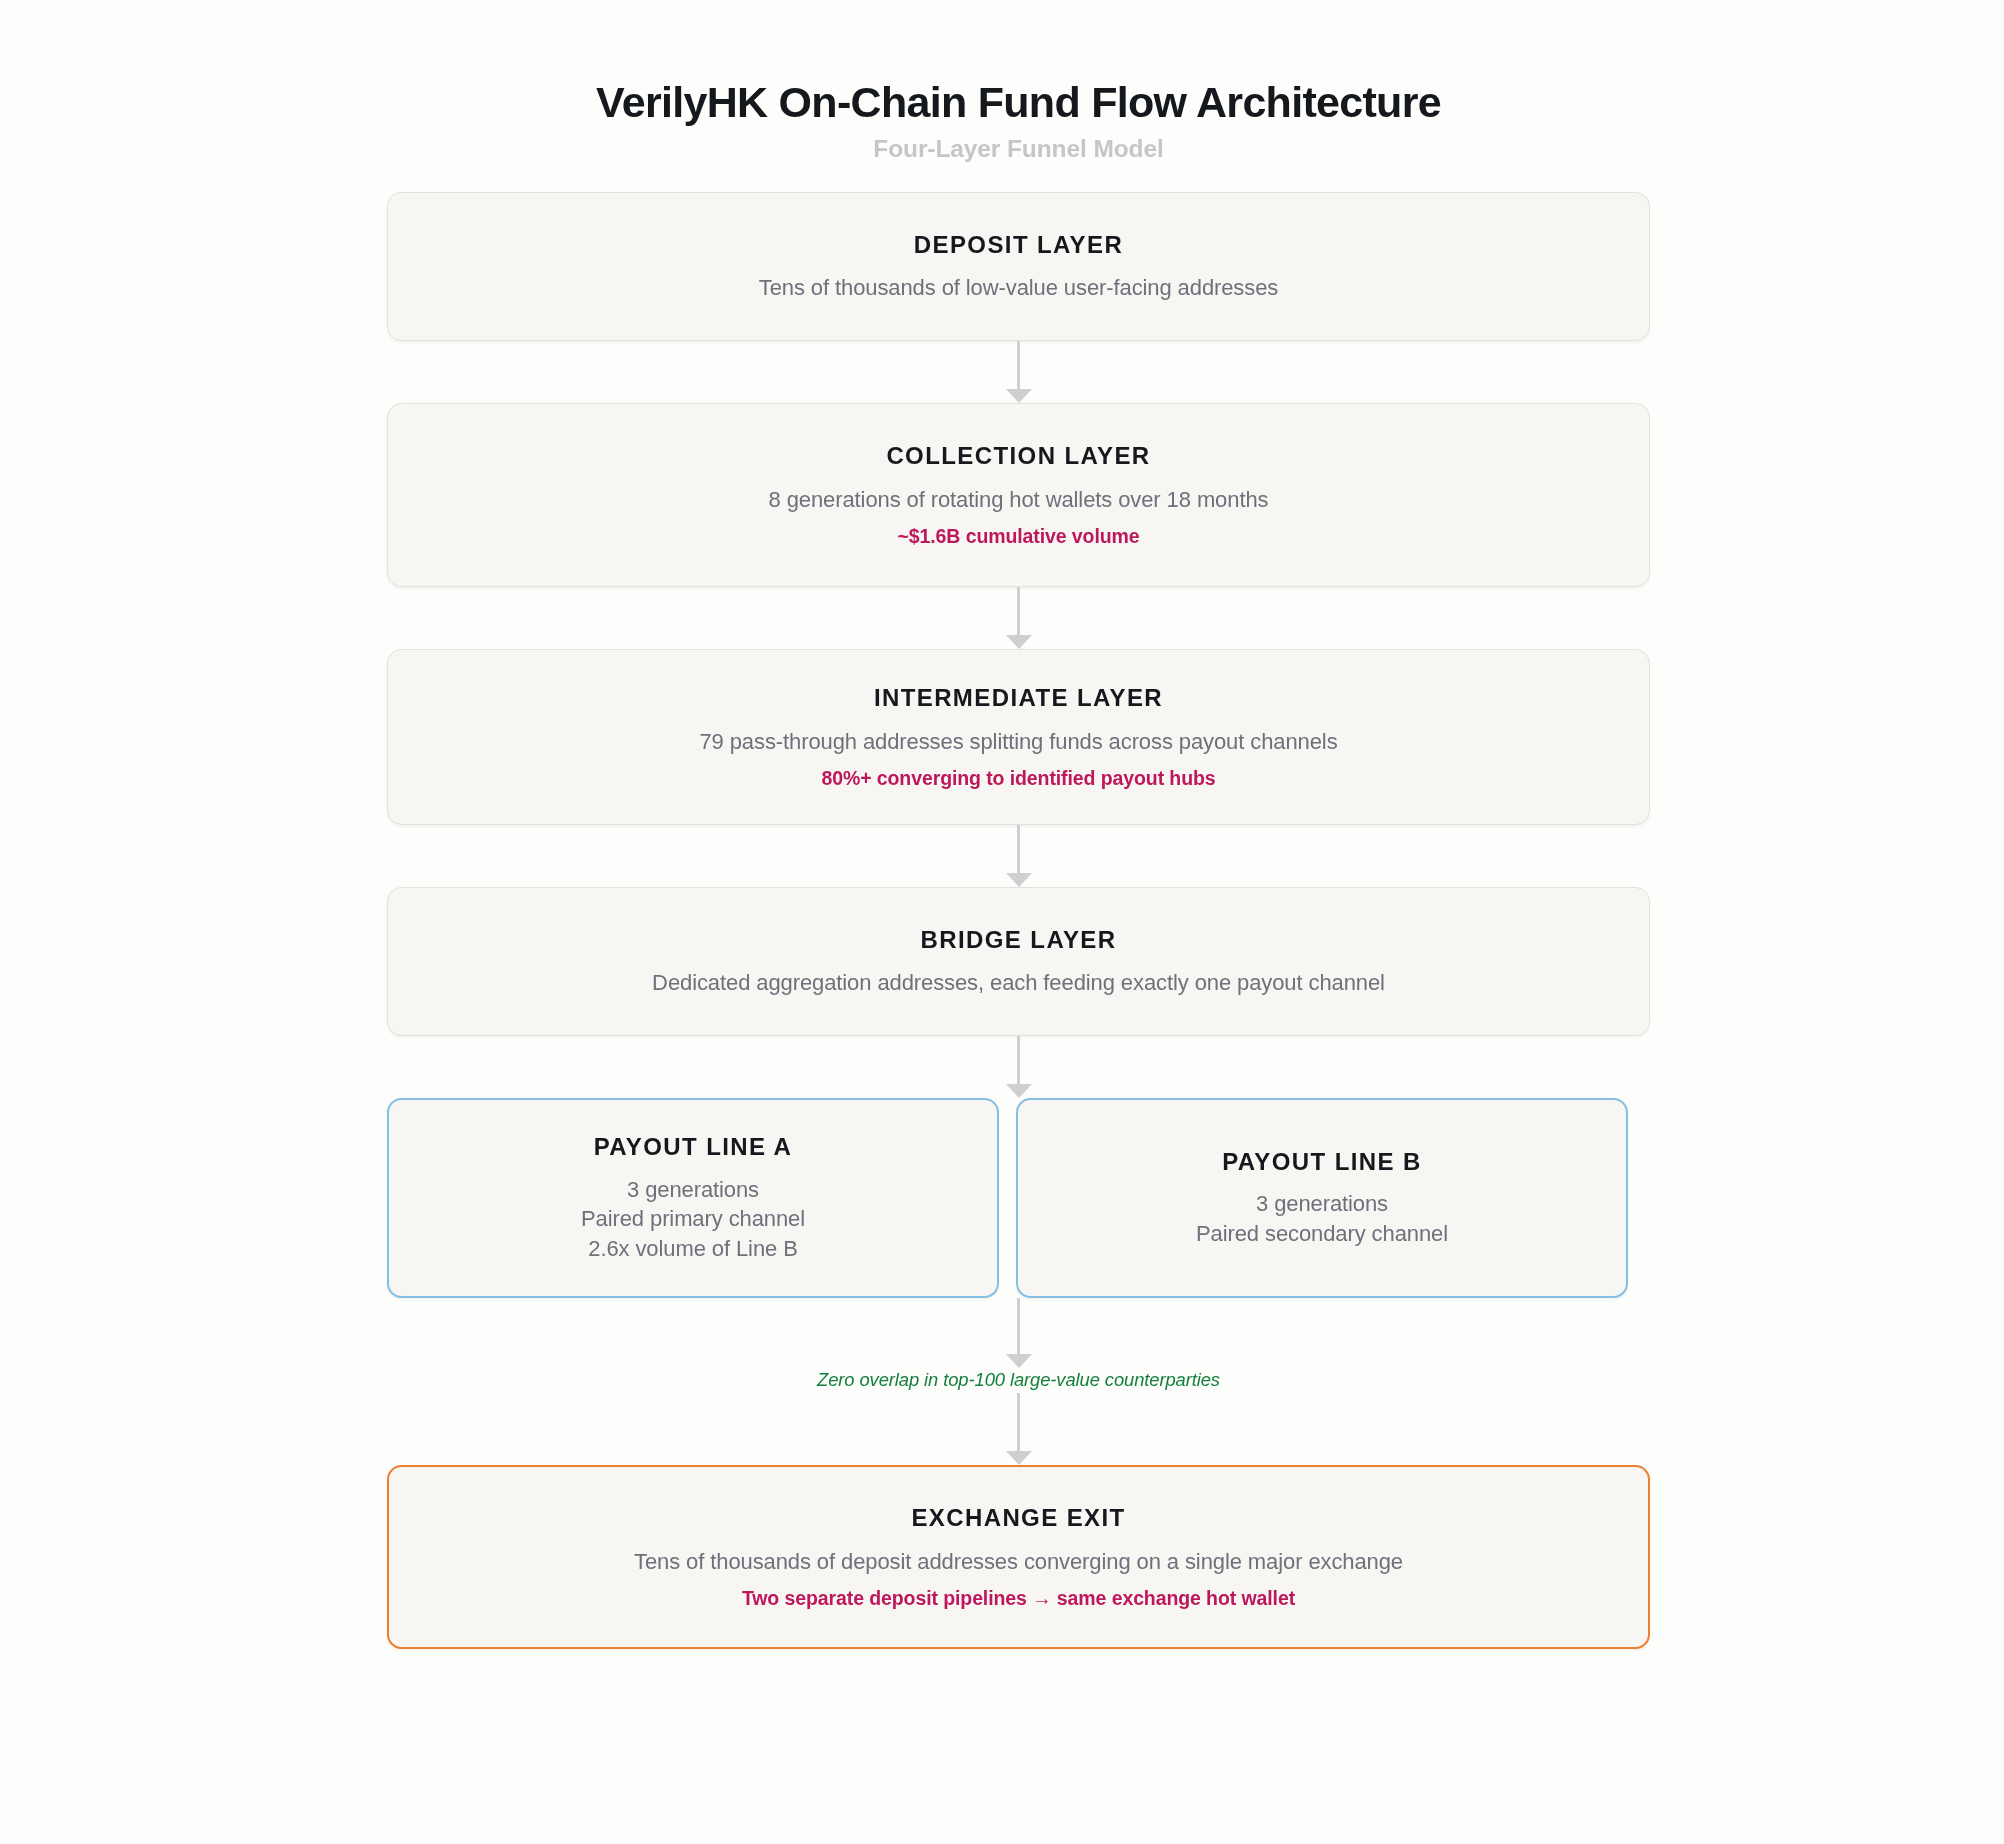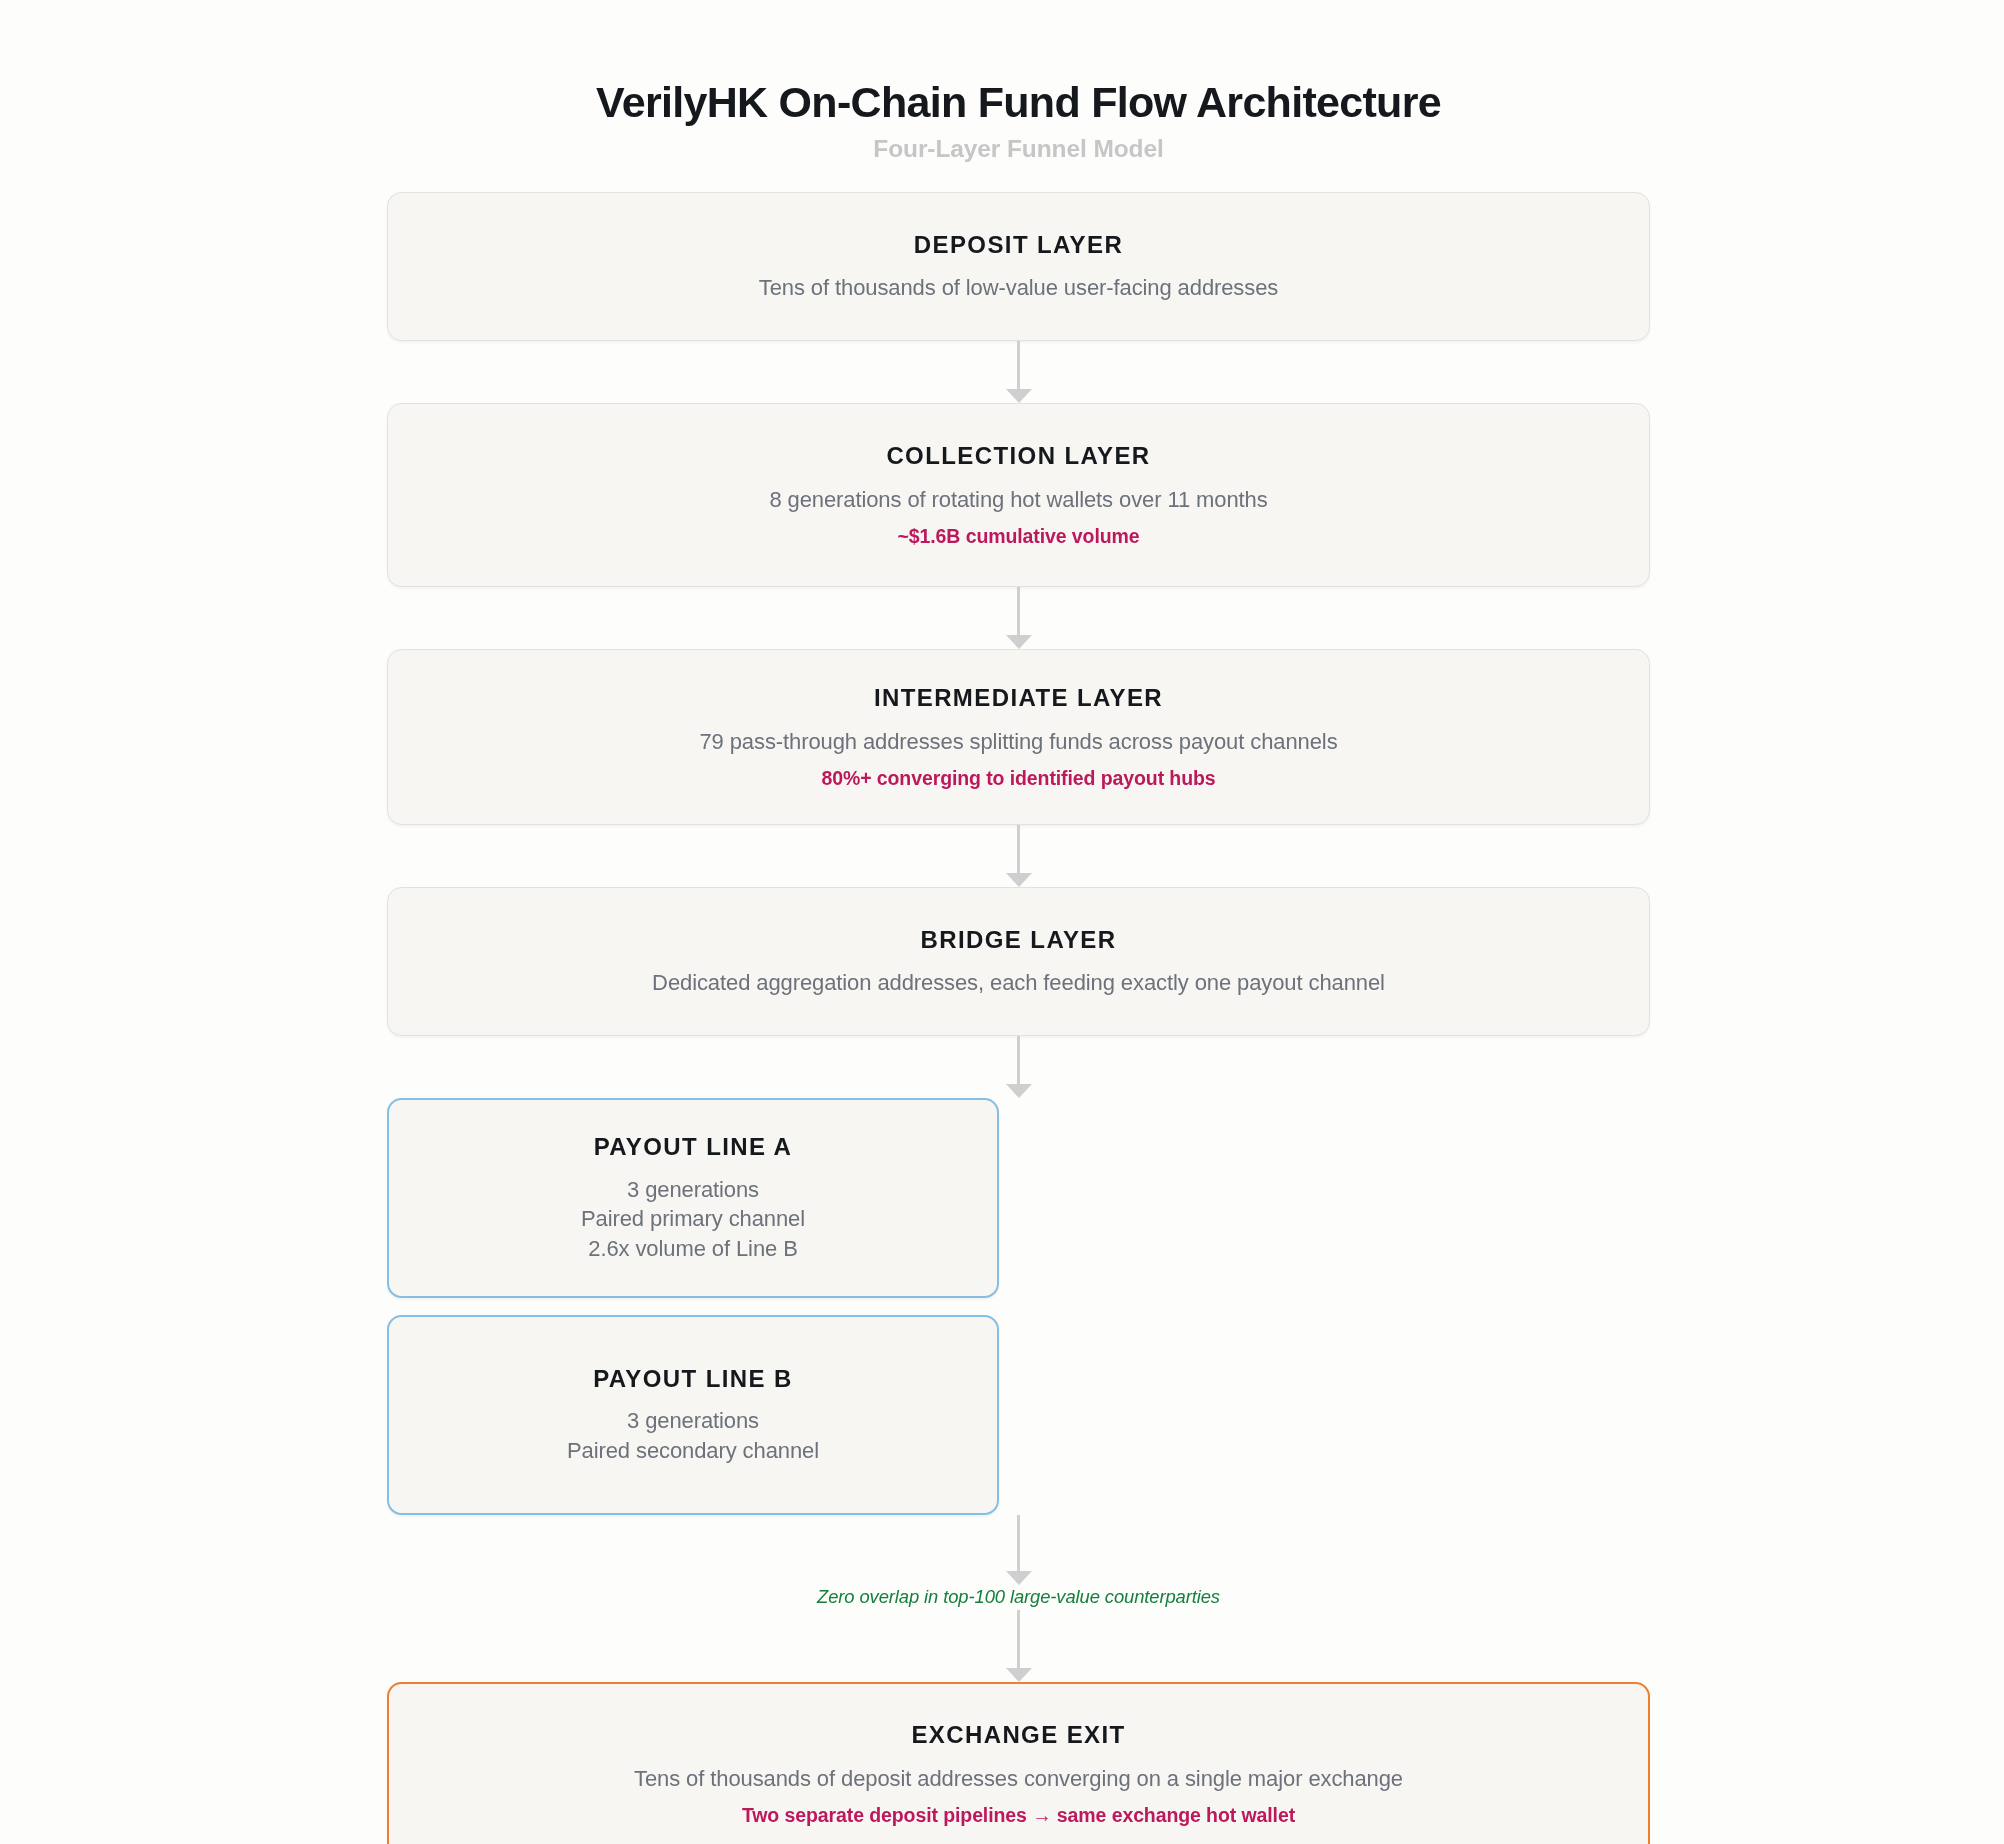--- a/index.html
+++ b/index.html
@@ -141,21 +141,20 @@
   .connector.c-2 { height: 62px; }
   .connector.c-3 { height: 62px; }
   .connector.c-4 { height: 62px; }
   .connector.c-5 { height: 70px; }
   .connector.c-6 { height: 72px; }
 
   
   .payout-row {
     width: 100%;
     display: flex;
-    flex-direction: column;
     gap: 17px;
   }
   .payout-row .card { width: calc((100% - 39px) / 2); }
 
   
   .annotation {
     width: 100%;
     text-align: center;
     font-size: 18.4px;
     font-style: italic;
@@ -183,21 +182,21 @@
       <div class="card-desc">Tens of thousands of low-value user-facing addresses</div>
     </div>
 
     <div class="connector c-1">
       <div class="stem"></div>
       <div class="head"></div>
     </div>
 
     <div class="card h-collection">
       <div class="card-title">COLLECTION LAYER</div>
-      <div class="card-desc">8 generations of rotating hot wallets over 11 months</div>
+      <div class="card-desc">8 generations of rotating hot wallets over 18 months</div>
       <div class="card-highlight">~$1.6B cumulative volume</div>
     </div>
 
     <div class="connector c-2">
       <div class="stem"></div>
       <div class="head"></div>
     </div>
 
     <div class="card h-intermediate">
       <div class="card-title">INTERMEDIATE LAYER</div>

